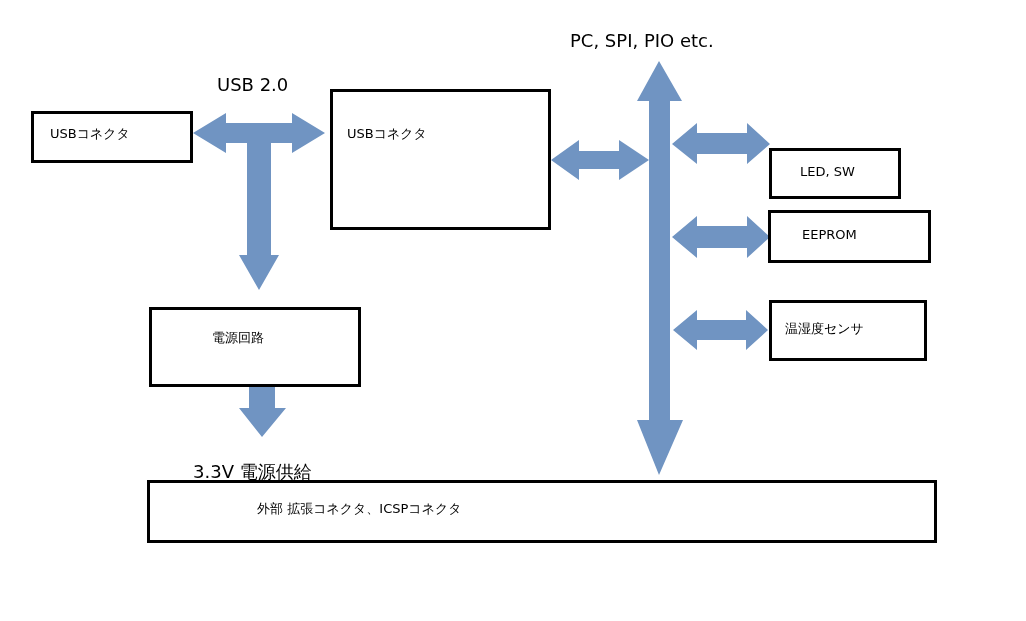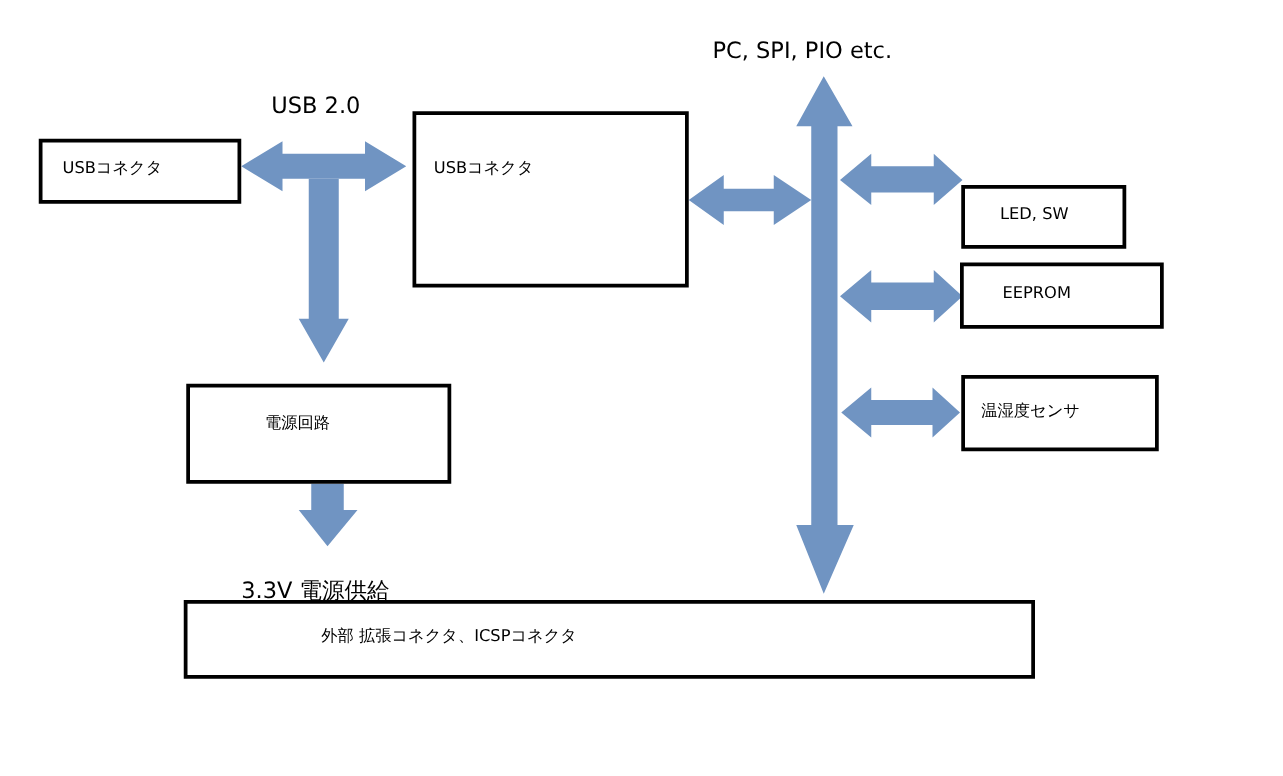--- a/index.html
+++ b/index.html
@@ -51,19 +51,19 @@
 </div>
 
 <div class="box" style="left:768px;top:210px;width:163px;height:53px;padding-left:40px;">
   <span style="left:31px;top:14px;">EEPROM</span>
 </div>
 
 <div class="box" style="left:769px;top:300px;width:158px;height:61px;">
   <span style="left:13px;top:17px;">温湿度センサ</span>
 </div>
 
-<div class="box" style="left:147px;top:480px;width:681px;height:63px;">
+<div class="box" style="left:147px;top:480px;width:790px;height:63px;">
   <span style="left:107px;top:17px;">外部 拡張コネクタ、ICSPコネクタ</span>
 </div>
 
 <div class="label" style="left:217px;top:74px;">USB 2.0</div>
 <div class="label" style="left:570px;top:30px;">PC, SPI, PIO etc.</div>
 <div class="label" style="left:193px;top:460px;">3.3V 電源供給</div>
 
 </body></html>

